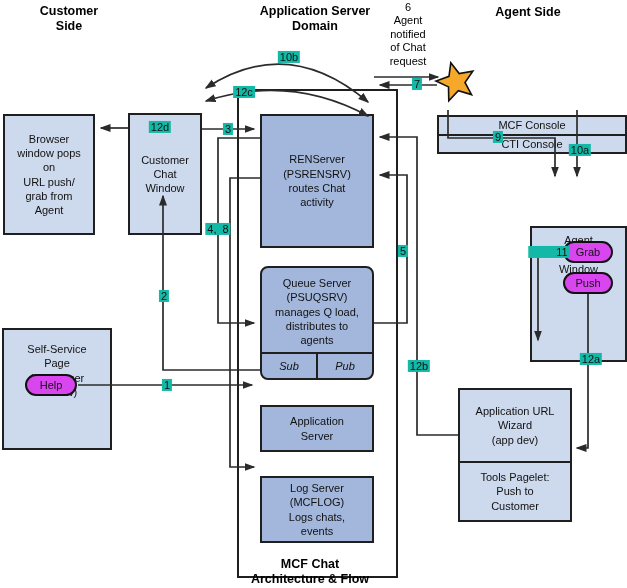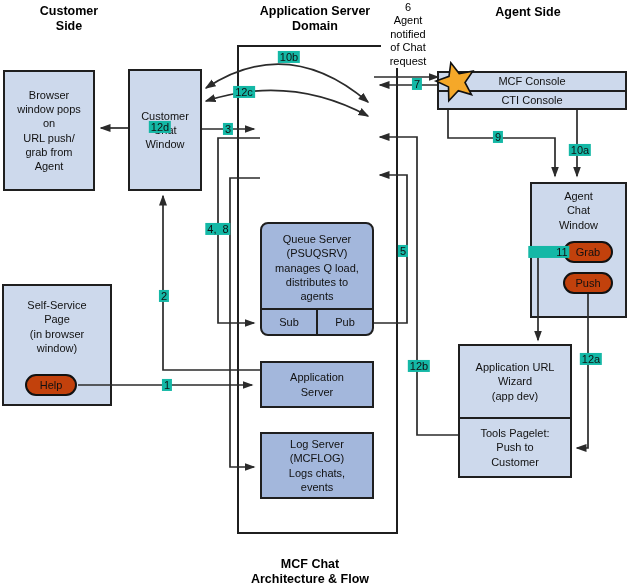--- a/index.html
+++ b/index.html
@@ -4,38 +4,38 @@
 <style>
   :root{
     --box-light:#cdd9ec; --box-dark:#a3b7dc; --border:#1f1f1f; --line:#2b2b2b; --star-fill:#f5a829;
   }
   html,body{margin:0;padding:0;background:#fff;}
   #stage{position:relative;width:627px;height:588px;background:#fff;overflow:hidden;
          font-family:"Liberation Sans",sans-serif;}
   .box{position:absolute;box-sizing:border-box;border:2px solid var(--border);
        background:var(--box-light);display:flex;align-items:center;justify-content:center;
        text-align:center;font:11px/1.3 "Liberation Sans",sans-serif;color:#111;
-       white-space:pre-line;z-index:1;}
+       white-space:pre-line;z-index:1;margin-top:44px;}
   .dark{background:var(--box-dark);}
   .plain{background:#fff;}
   .toptext{align-items:flex-start;padding-top:5px;}
   .hdr{position:absolute;font:bold 12.5px/1.2 "Liberation Sans",sans-serif;color:#000;
        text-align:center;white-space:pre-line;z-index:4;}
   .lbl{position:absolute;transform:translate(-50%,-50%);background:#14b8a6;padding:0 2px;
        font:11px/1.1 "Liberation Sans",sans-serif;color:#111;z-index:5;white-space:pre;}
   .pill{position:absolute;box-sizing:border-box;border:2px solid #111;border-radius:12px;
-        background:#c2410c;display:flex;align-items:center;justify-content:center;
+        background:#d946ef;display:flex;align-items:center;justify-content:center;
         font:11px "Liberation Sans",sans-serif;color:#111;z-index:3;text-align:center;}
   #note6{position:absolute;left:381px;top:1px;width:54px;text-align:center;background:#fff;
          font:11px/13.4px "Liberation Sans",sans-serif;color:#000;white-space:pre-line;z-index:4;}
   #connectors{position:absolute;left:0;top:0;z-index:2;pointer-events:none;}
   #caption{position:absolute;left:200px;top:514px;width:220px;margin-top:43px;}
   .queue-row{position:absolute;left:0;right:0;bottom:0;height:24px;border-top:2px solid var(--border);
              display:flex;}
-  .queue-cell{flex:1;display:flex;align-items:center;justify-content:center;}
+  .queue-cell{flex:1;display:flex;align-items:center;justify-content:center;font-style:italic;}
   .queue-cell.first{border-right:2px solid var(--border);}
 </style>
 </head>
 <body>
 
 <div id="stage">
 
   <div class="hdr" style="left:8px;top:4px;width:122px;">Customer
 Side</div>
   <div class="hdr" style="left:235px;top:4px;width:160px;">Application Server
@@ -57,20 +57,24 @@
 Agent</div>
   <div class="box" style="left:128px;top:69px;width:74px;height:122px;">Customer
 Chat
 Window</div>
   <div class="box toptext" style="left:2px;top:284px;width:110px;height:122px;padding-top:12px;">Self-Service
 Page
 (in browser
 window)</div>
   <div class="pill" style="left:25px;top:374px;width:52px;height:22px;">Help</div>
 
+  <div class="box dark" style="left:260px;top:70px;width:114px;height:134px;">RENServer
+(PSRENSRV)
+routes Chat
+activity</div>
 
   <div class="box dark toptext" style="left:260px;top:222px;width:114px;height:114px;padding-top:8px;border-radius:8px;">
     <span>Queue Server
 (PSUQSRV)
 manages Q load,
 distributes to
 agents</span>
     <div class="queue-row">
       <div class="queue-cell first">Sub</div>
       <div class="queue-cell">Pub</div>

